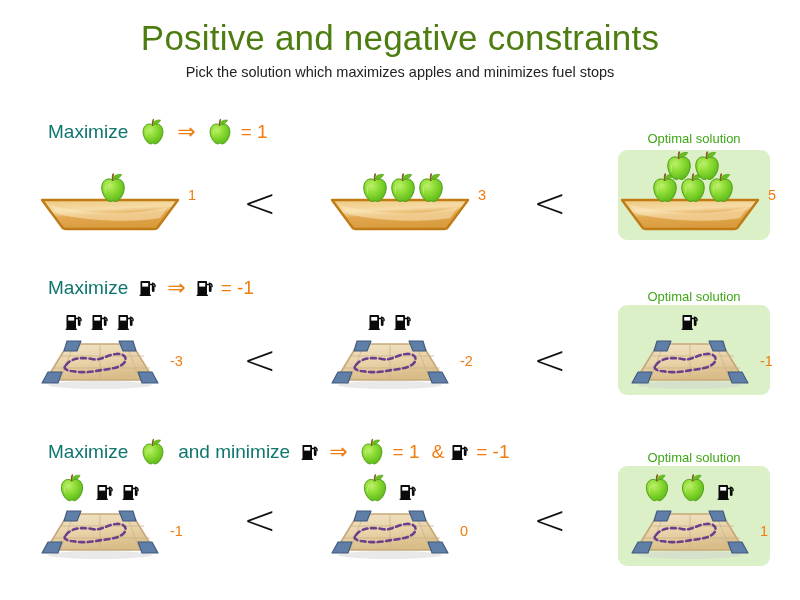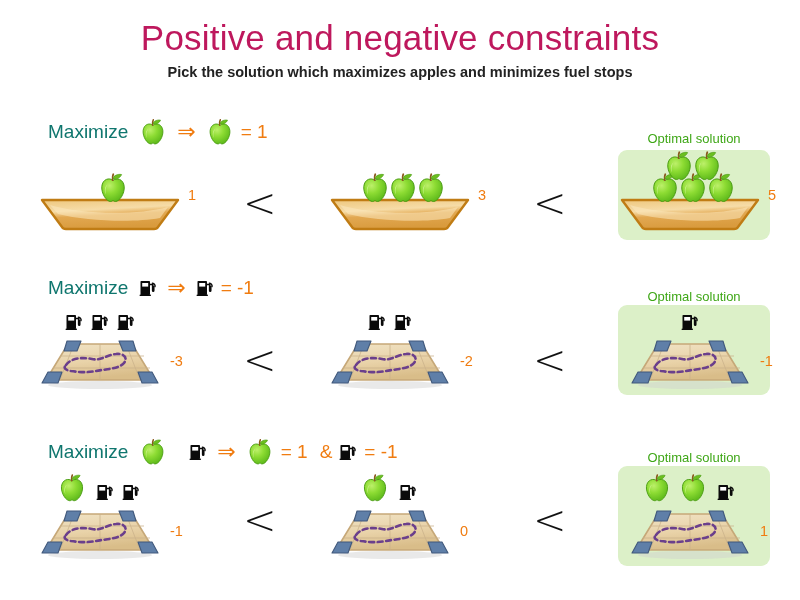--- a/index.html
+++ b/index.html
@@ -6,25 +6,25 @@
   body{
     width:800px;height:600px;background:#ffffff;
     font-family:"Liberation Sans","DejaVu Sans",sans-serif;
     color:#000;overflow:hidden;position:relative;
   }
   .page{position:relative;width:800px;height:600px;}
 
   
   .title{
     position:absolute;top:18px;left:0;width:800px;text-align:center;
-    font-size:35px;font-weight:400;letter-spacing:.2px;color:#be185d;
+    font-size:35px;font-weight:400;letter-spacing:.2px;color:#4d7c0f;
   }
   .subtitle{
     position:absolute;top:64px;left:0;width:800px;text-align:center;
-    font-size:14.5px;font-weight:700;color:#222;
+    font-size:14.5px;font-weight:400;color:#222;
   }
 
   
   .row{position:absolute;left:0;width:800px;}
   .row-head{
     position:absolute;left:48px;display:flex;align-items:center;
     font-size:19px;white-space:nowrap;
   }
   .row-head .word{color:#0f766e;}
   .row-head .orange{color:#f07c10;}
@@ -489,20 +489,21 @@
           <stop offset="100%" stop-color="#5cb81a"></stop>
         </radialGradient>
       </defs>
       <path d="M17 9.5 C13.5 6.2 6.5 8 5.8 15.5 C5.2 22.5 10.5 30.5 14.6 30.5 C16.2 30.5 16.4 29.6 17 29.6 C17.6 29.6 17.8 30.5 19.4 30.5 C23.5 30.5 28.8 22.5 28.2 15.5 C27.5 8 20.5 6.2 17 9.5 Z" fill="url(#agh17)" stroke="#4a9c12" stroke-width="1"></path>
       <path d="M11.5 13.5 C9.5 16 9 20 10 23.5 C8.2 20.5 8.4 15.5 11.5 13.5 Z" fill="#d8f7a0" opacity="0.75"></path>
       <path d="M16.6 9.2 C16.4 6.5 16.6 4.6 17.3 3.2" stroke="#8a5a1c" stroke-width="1.8" fill="none" stroke-linecap="round"></path>
       <path d="M17.2 6.4 C19.5 3.4 23.5 3.0 25.6 3.6 C24.4 6.6 21.0 8.6 17.4 7.9 Z" fill="#6bbf1f" stroke="#4a9c12" stroke-width="0.7"></path>
     </svg>
   </span>
           <span class="gap"></span>
+          <span class="word">and minimize</span>
           <span class="gap"></span>
           <span class="pump" style="width:20px;height:20px;">
     <svg width="20" height="20" viewBox="0 0 20 20">
       <rect x="2.5" y="3" width="9.5" height="14" rx="0.8" fill="#0a0a0a"></rect>
       <rect x="4.2" y="5" width="6" height="3.6" fill="#ffffff"></rect>
       <path d="M12 6.5 L14.6 6.5 L14.6 12.4 C14.6 13.4 15.8 13.4 15.8 12.4 L15.8 8.2" stroke="#0a0a0a" stroke-width="1.5" fill="none" stroke-linecap="round"></path>
       <path d="M14.4 5.2 C16.6 5.6 17.4 7.2 17.0 8.6" stroke="#0a0a0a" stroke-width="1.4" fill="none" stroke-linecap="round"></path>
       <rect x="1.6" y="16.4" width="11.3" height="1.5" rx="0.5" fill="#0a0a0a"></rect>
     </svg>
   </span>

